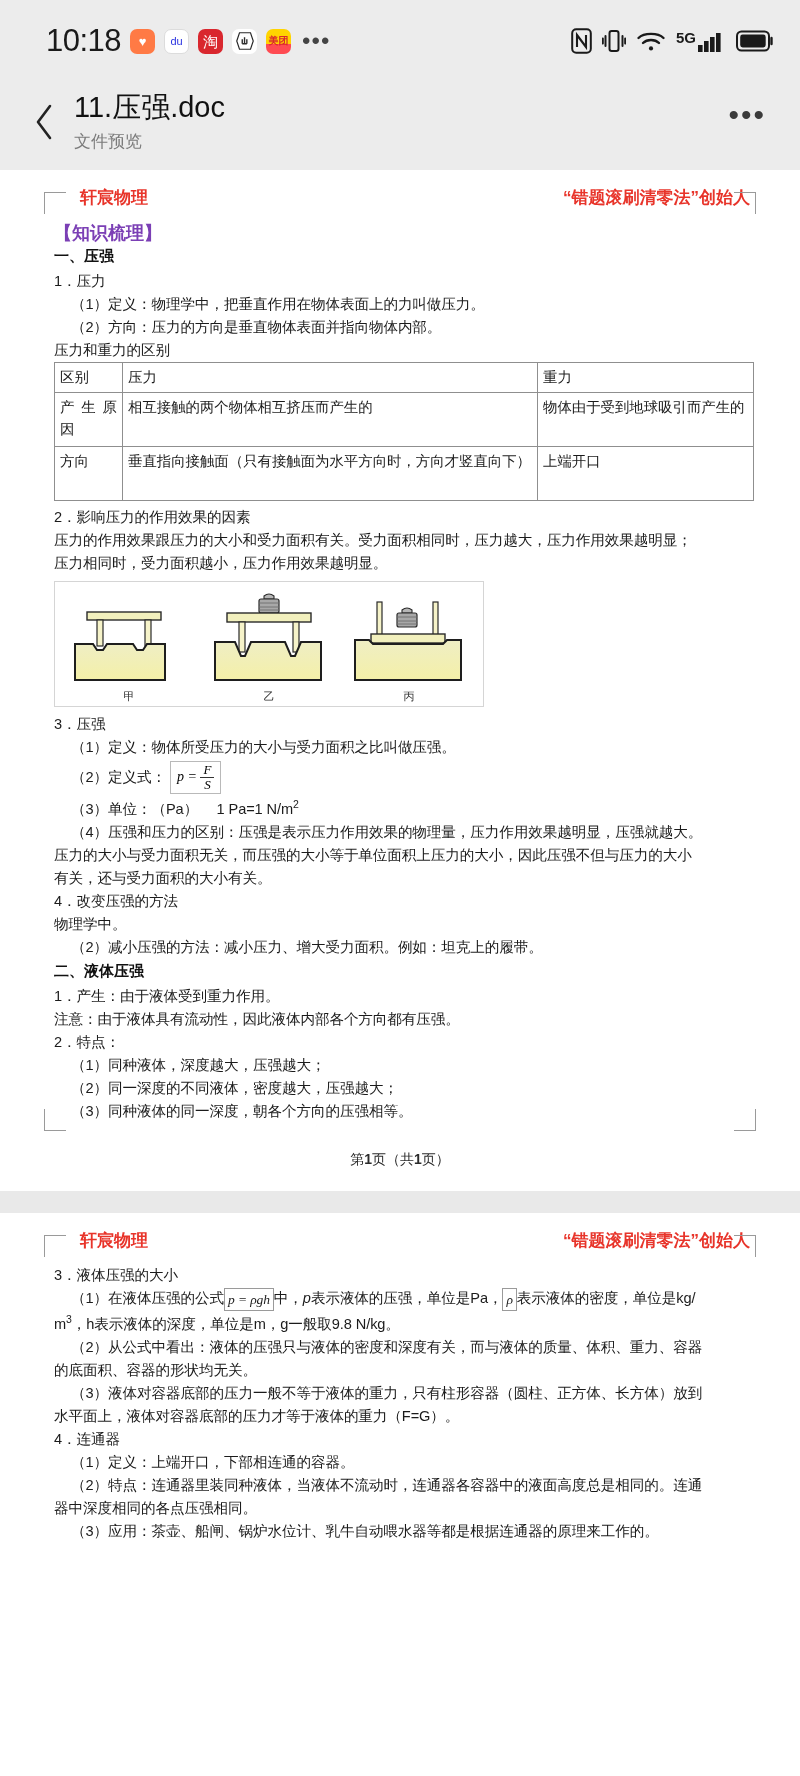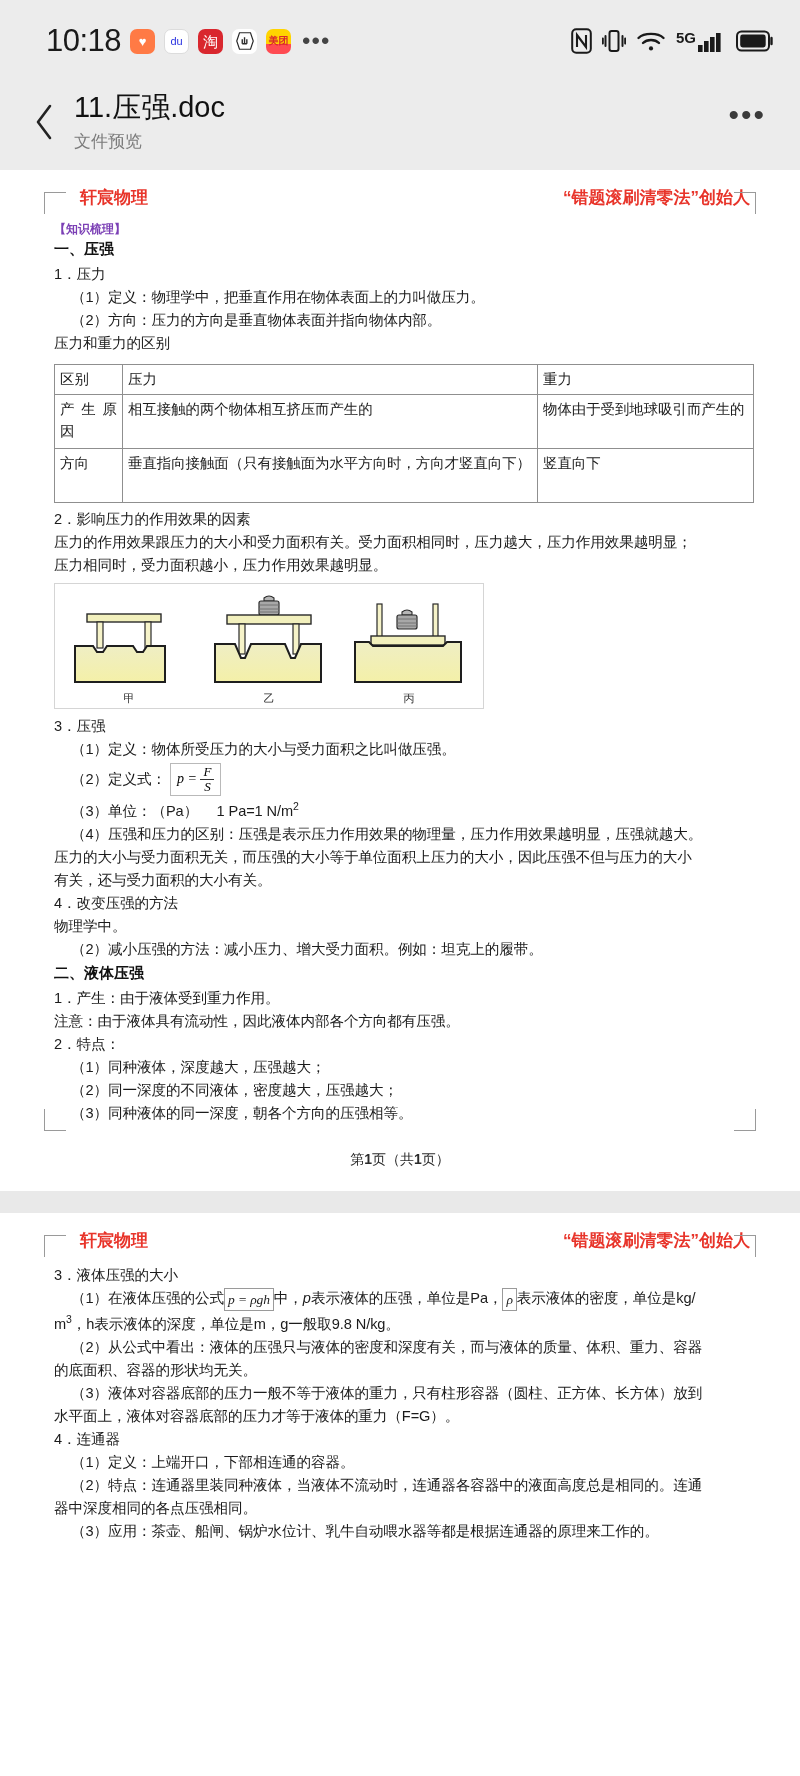--- a/index.html
+++ b/index.html
@@ -97,36 +97,36 @@
     display: flex; justify-content: space-between; align-items: baseline;
     padding: 0 10px 0 40px;
     margin-bottom: 12px;
   }
   .brand-left  { color: #e8342a; font-size: 17px; font-weight: bold; }
   .brand-right { color: #e8342a; font-size: 17px; font-weight: bold; }
 
   .body-col { padding: 0 6px 0 14px; }
 
   .kn-title {
-    color: #7b3fb5; font-size: 12px; font-weight: bold; 
+    color: #7b3fb5; font-size: 18px; font-weight: bold; 
   }
   .h-sec { font-size: 15px; font-weight: bold; color: #111; margin: 2px 0 4px; }
   .ln {
     font-size: 14.6px; color: #1b1b1b; line-height: 1.58;
     letter-spacing: -0.1px;
   }
   .ind { padding-left: 17px; }
   .sup { font-size: 0.72em; vertical-align: super; }
   .ital { font-style: italic; }
 
   
   table.cmp {
     border-collapse: collapse;
     width: 100%;
-    margin: 9px 0 5px 0;
+    margin: 0 0 5px 0;
     font-size: 14.4px;
     table-layout: fixed;
   }
   table.cmp td {
     border: 1px solid #8f8f8f;
     padding: 3px 5px;
     vertical-align: top;
     line-height: 1.55;
     color: #1b1b1b;
   }
@@ -277,21 +277,21 @@
           <td class="c3">重力</td>
         </tr>
         <tr>
           <td class="c1 spread tall">产 生 原 因</td>
           <td class="c2">相互接触的两个物体相互挤压而产生的</td>
           <td class="c3">物体由于受到地球吸引而产生的</td>
         </tr>
         <tr>
           <td class="c1 tall">方向</td>
           <td class="c2">垂直指向接触面（只有接触面为水平方向时，方向才竖直向下）</td>
-          <td class="c3">竖直向下</td>
+          <td class="c3">上端开口</td>
         </tr>
       </tbody>
         </table>
 
       <div class="ln">2．影响压力的作用效果的因素</div>
       <div class="ln">压力的作用效果跟压力的大小和受力面积有关。受力面积相同时，压力越大，压力作用效果越明显；</div>
       <div class="ln">压力相同时，受力面积越小，压力作用效果越明显。</div>
 
       <div class="figbox">
         <div class="fig-row">

